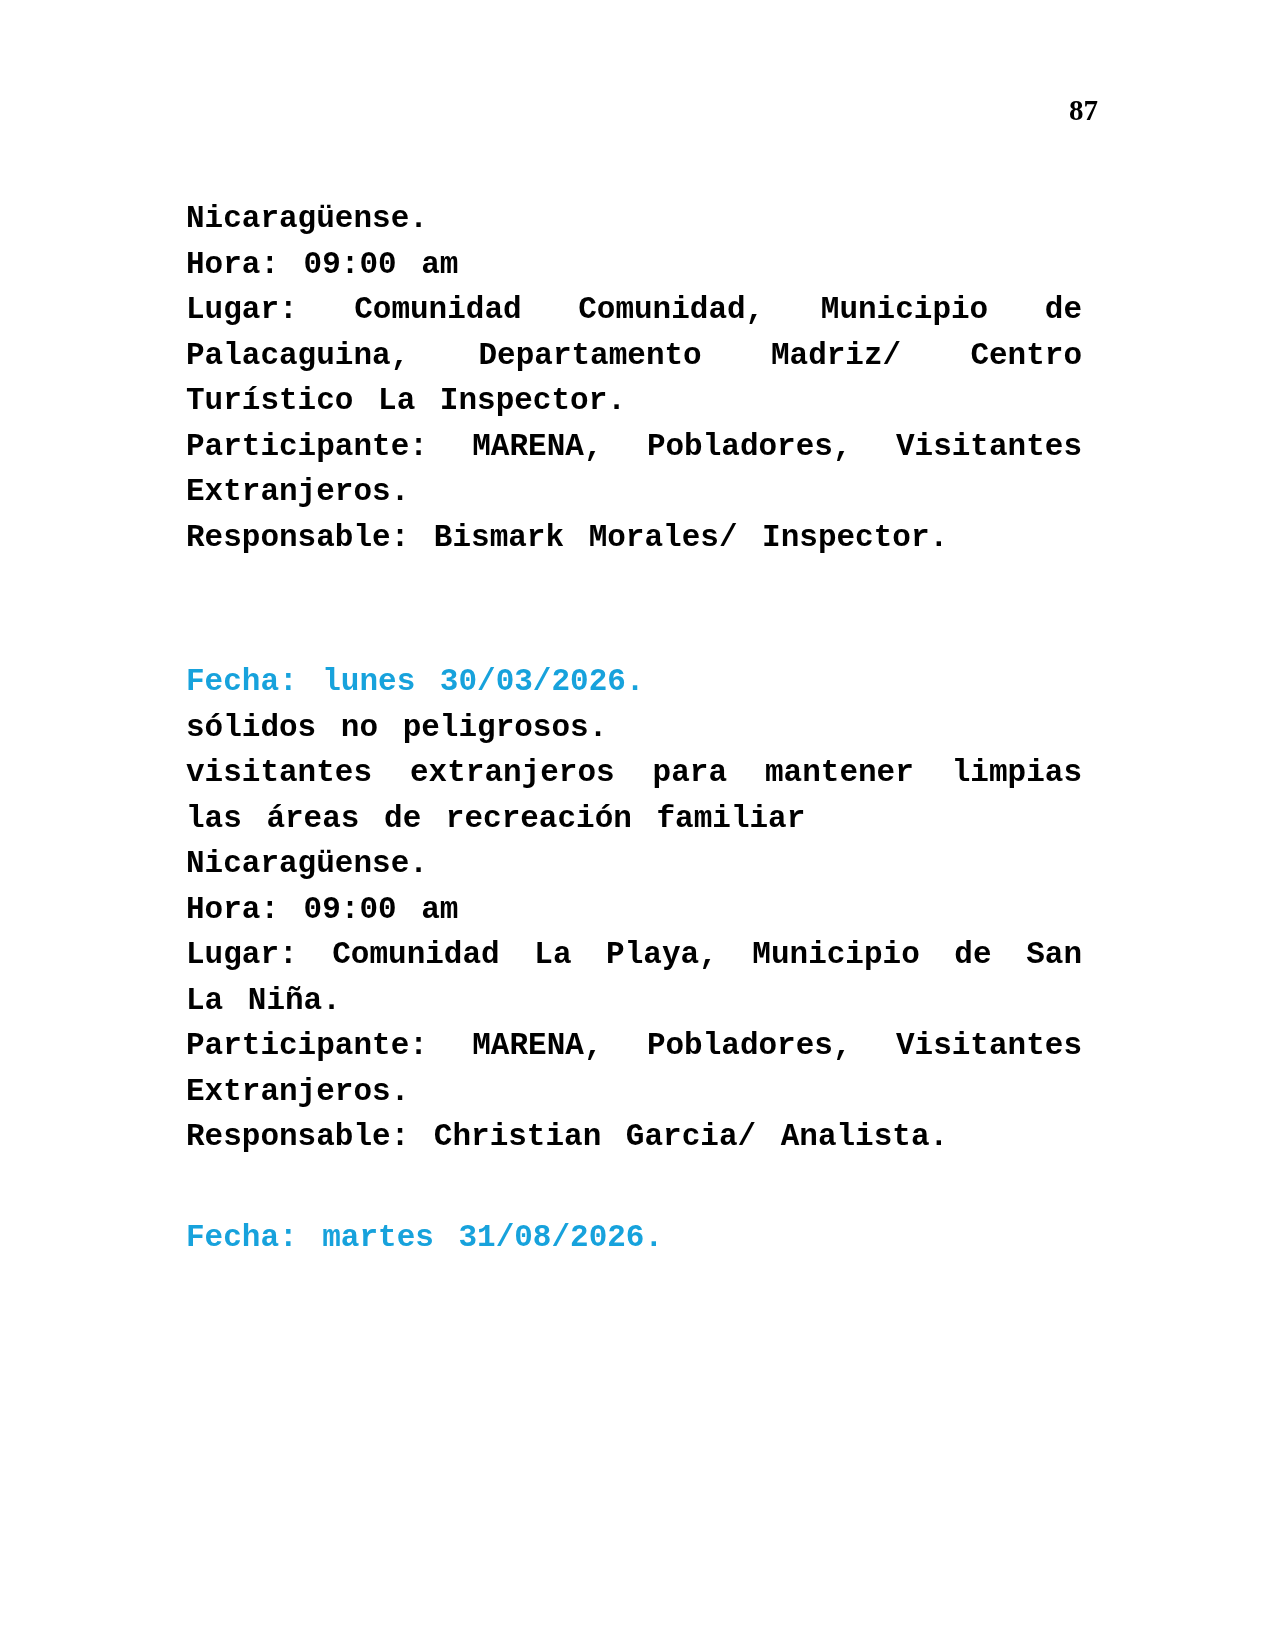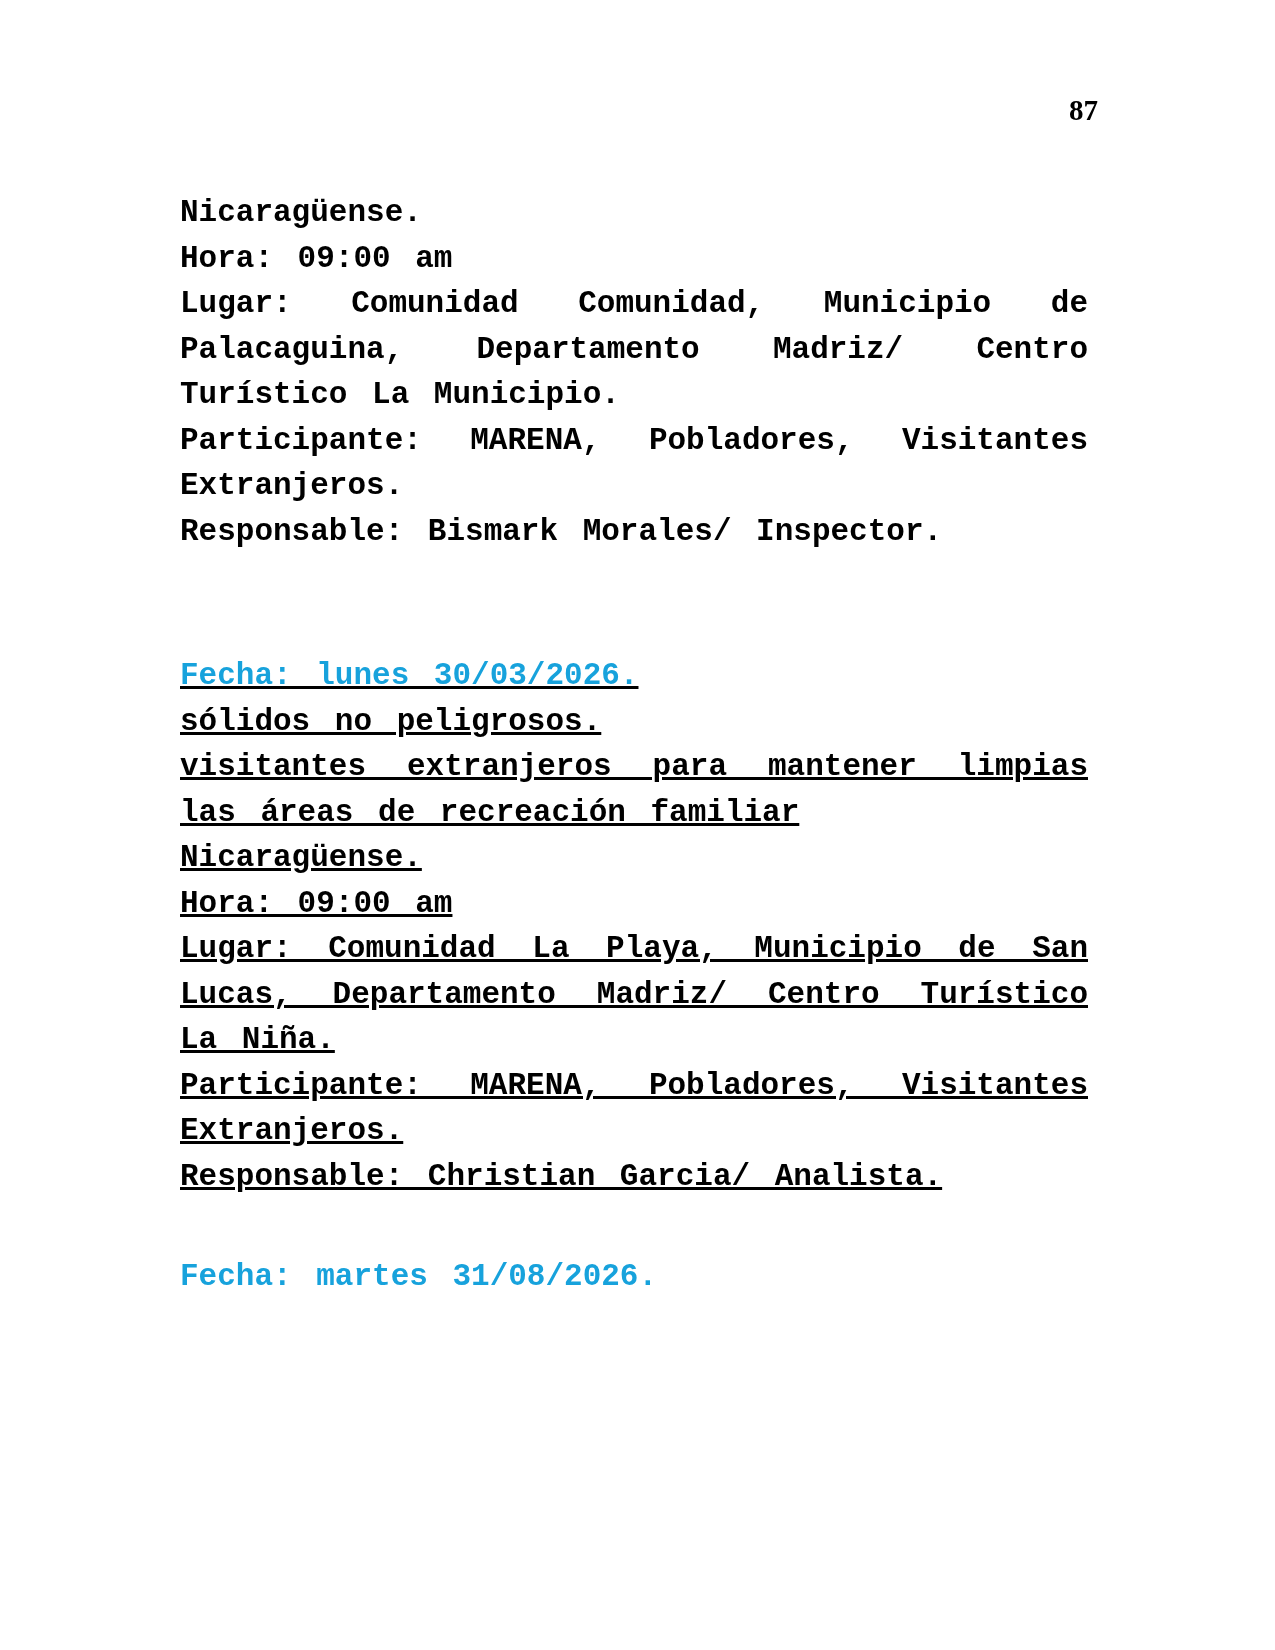--- a/index.html
+++ b/index.html
@@ -25,22 +25,22 @@
     font-weight: 700;
     font-size: 29px;
     color: #000000;
   }
   .content {
     position: absolute;
     top: 180px;
     left: 170px;
     width: 928px;
   }
-  .block { margin: 10px; }
-  .block-1 { margin-top: 99px; text-decoration: underline; }
+  .block { margin: 16px; }
+  .block-1 { margin-top: 99px; }
   .block-2 { margin-top: 55px; }
   .line {
     font-family: "Liberation Mono", "DejaVu Sans Mono", monospace;
     font-weight: 700;
     font-size: 31px;
     line-height: 45.5px;
     color: #000000;
     white-space: pre-wrap;
     word-spacing: 6px;
     text-align: left;
@@ -57,34 +57,33 @@
 <body>
 
 <div class="page">
   <div class="page-number">87</div>
   <main class="content" id="doc-body">
       <section class="block block-0">
         <div class="line">Nicaragüense.</div>
         <div class="line">Hora: 09:00 am</div>
         <div class="line stretch">Lugar: Comunidad Comunidad, Municipio de</div>
         <div class="line stretch">Palacaguina, Departamento Madriz/ Centro</div>
-        <div class="line">Turístico La Municipio.</div>
+        <div class="line">Turístico La Inspector.</div>
         <div class="line stretch">Participante: MARENA, Pobladores, Visitantes</div>
         <div class="line">Extranjeros.</div>
         <div class="line">Responsable: Bismark Morales/ Inspector.</div>
       </section>
       <section class="block block-1">
         <div class="line accent">Fecha: lunes 30/03/2026.</div>
         <div class="line">sólidos no peligrosos.</div>
         <div class="line stretch">visitantes extranjeros para mantener limpias</div>
         <div class="line">las áreas de recreación familiar</div>
         <div class="line">Nicaragüense.</div>
         <div class="line">Hora: 09:00 am</div>
         <div class="line stretch">Lugar: Comunidad La Playa, Municipio de San</div>
-        <div class="line stretch">Lucas, Departamento Madriz/ Centro Turístico</div>
         <div class="line">La Niña.</div>
         <div class="line stretch">Participante: MARENA, Pobladores, Visitantes</div>
         <div class="line">Extranjeros.</div>
         <div class="line">Responsable: Christian Garcia/ Analista.</div>
       </section>
       <section class="block block-2">
         <div class="line accent">Fecha: martes 31/08/2026.</div>
       </section>
     </main>
 </div>

